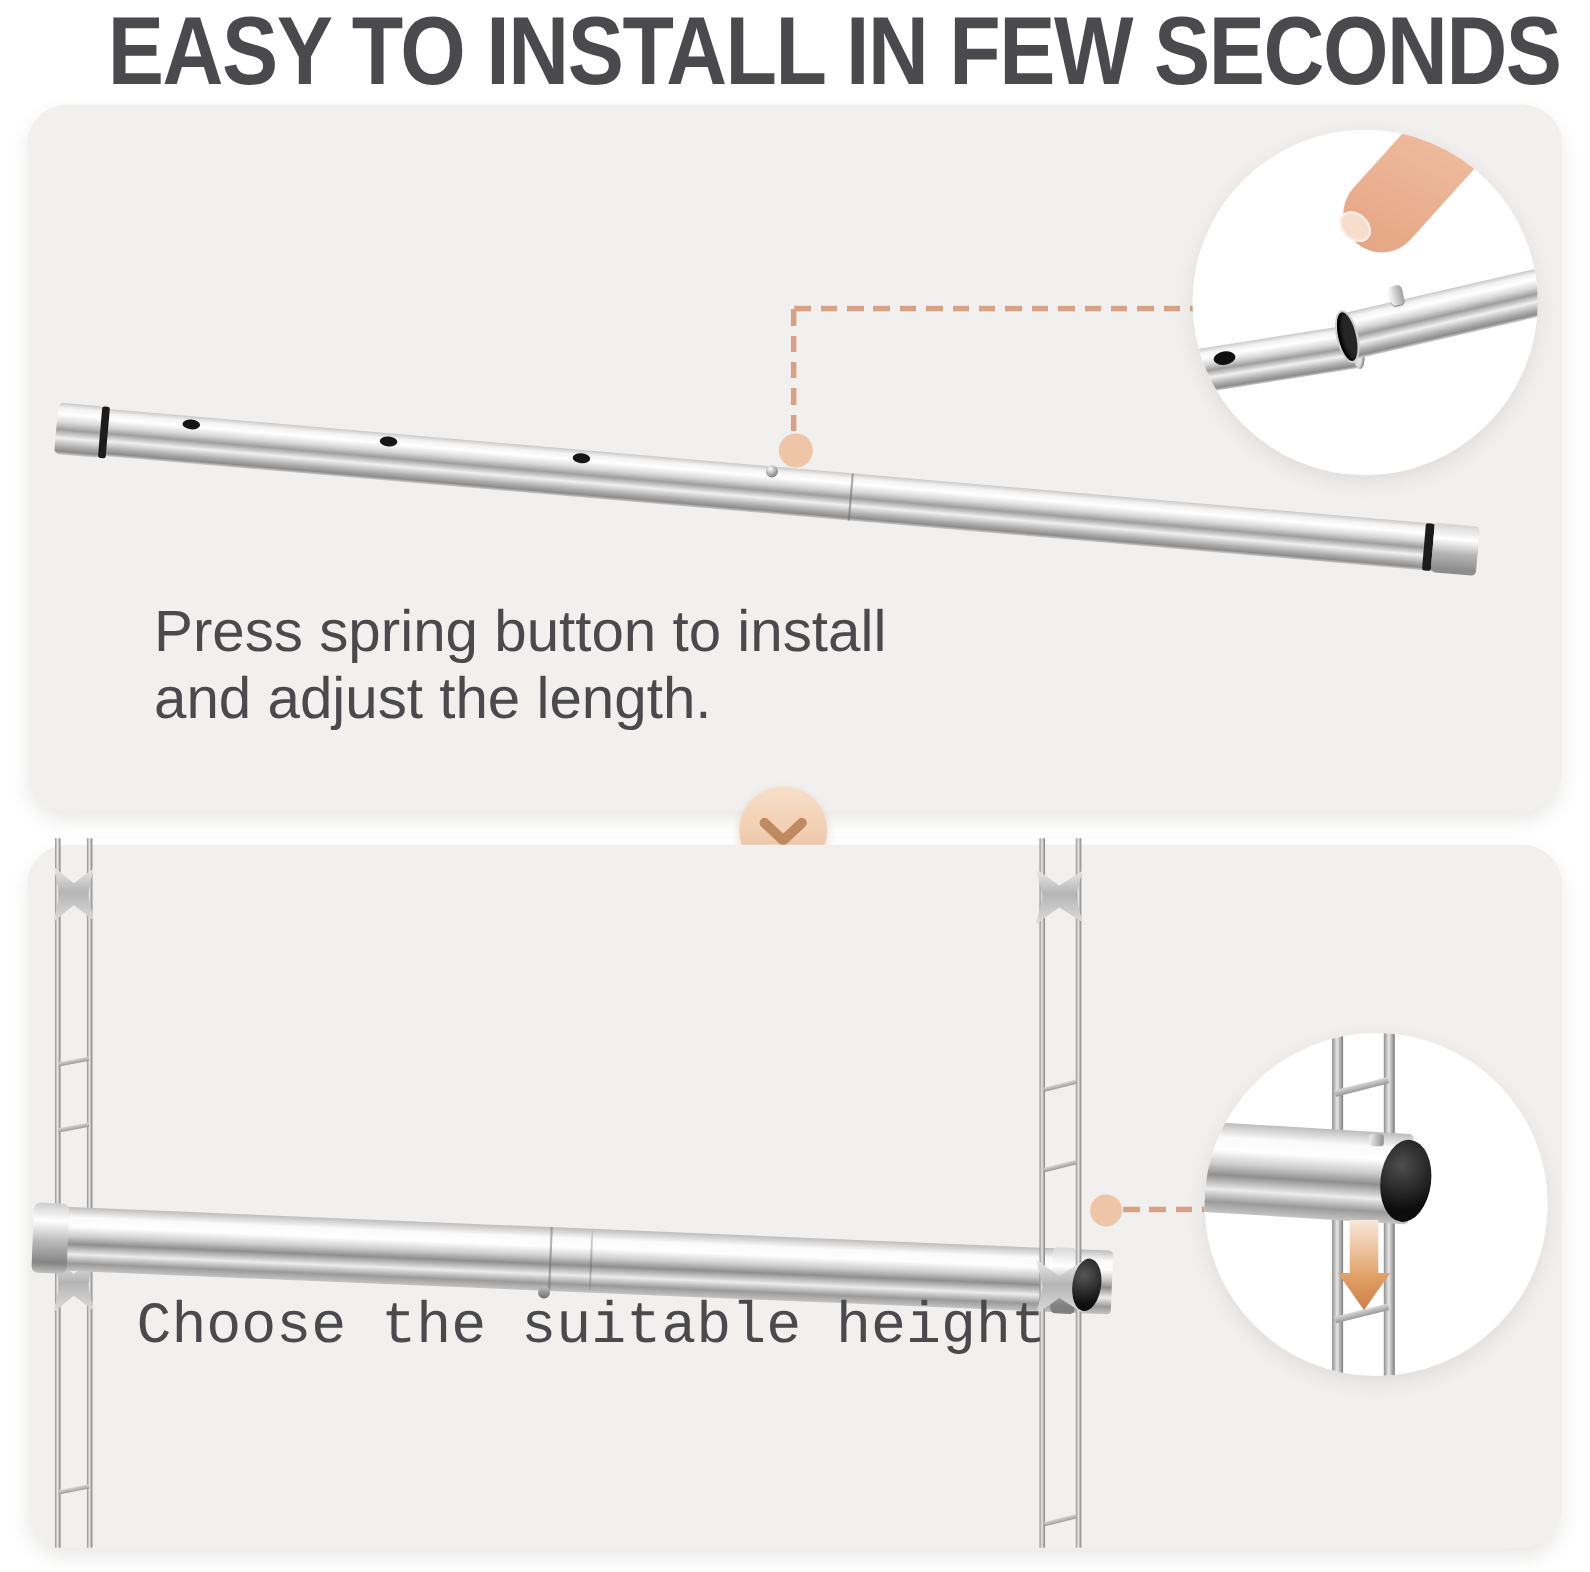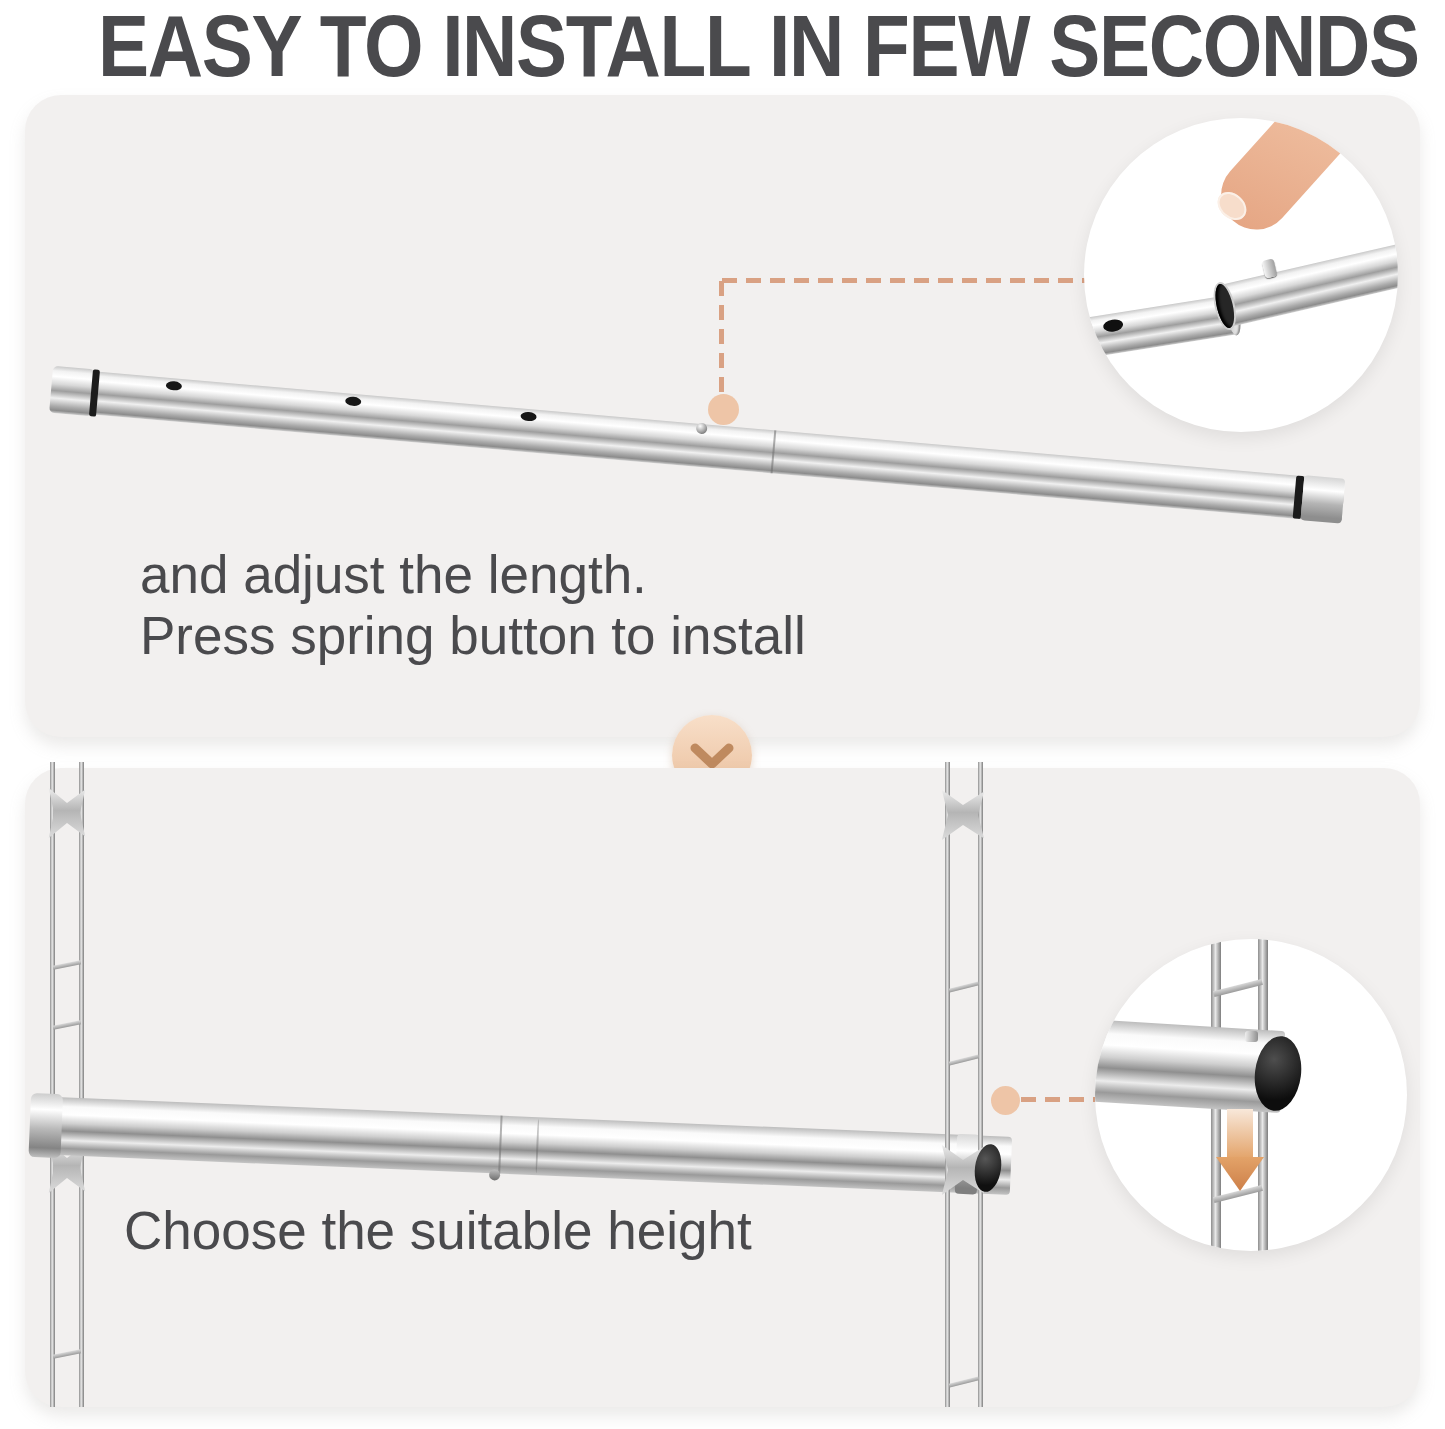--- a/index.html
+++ b/index.html
@@ -114,21 +114,21 @@
 
   
   #chev{left:672px;top:715px;width:80px;height:80px;border-radius:50%;
         background:linear-gradient(180deg,var(--chevron-circle-light,#f8dfc9),var(--chevron-circle-dark,#eabf9c));
         box-shadow:0 3px 8px rgba(190,150,115,.35);}
   #chev svg{position:absolute;left:0;top:0;}
 
   
   .caption{color:var(--text,#4a4a4d);font-size:53px;line-height:61px;letter-spacing:0;}
   #cap1{left:140px;top:544px;}
-  #cap2{left:124px;top:1200px;}
+  #cap2{left:124px;top:1176px;font-family:Liberation Mono, monospace;}
 </style>
 </head>
 <body>
 
 <div id="stage">
 
   <div id="title" class="abs">EASY TO INSTALL IN FEW SECONDS</div>
 
   <div id="panel1" class="abs panel">
 
@@ -156,22 +156,22 @@
       <div class="abs hole"></div>
       <div class="abs mouth"></div>
     </div>
     <div class="abs tubeR chrome">
       <div class="abs mouth"></div>
       <div class="abs pin"></div>
     </div>
   </div>
 
   <div id="cap1" class="abs caption">
+    <div>Press spring button to install</div>
     <div>and adjust the length.</div>
-    <div>Press spring button to install</div>
   </div>
 
   <div id="chev" class="abs">
     <svg width="80" height="80" viewBox="0 0 80 80">
       <polyline points="23,33 40,49 57,33" fill="none" stroke="var(--chevron-glyph,#bf8a5f)" stroke-width="9" stroke-linecap="round" stroke-linejoin="round"></polyline>
     </svg>
   </div>
 
   <div id="panel2" class="abs panel"></div>
 

